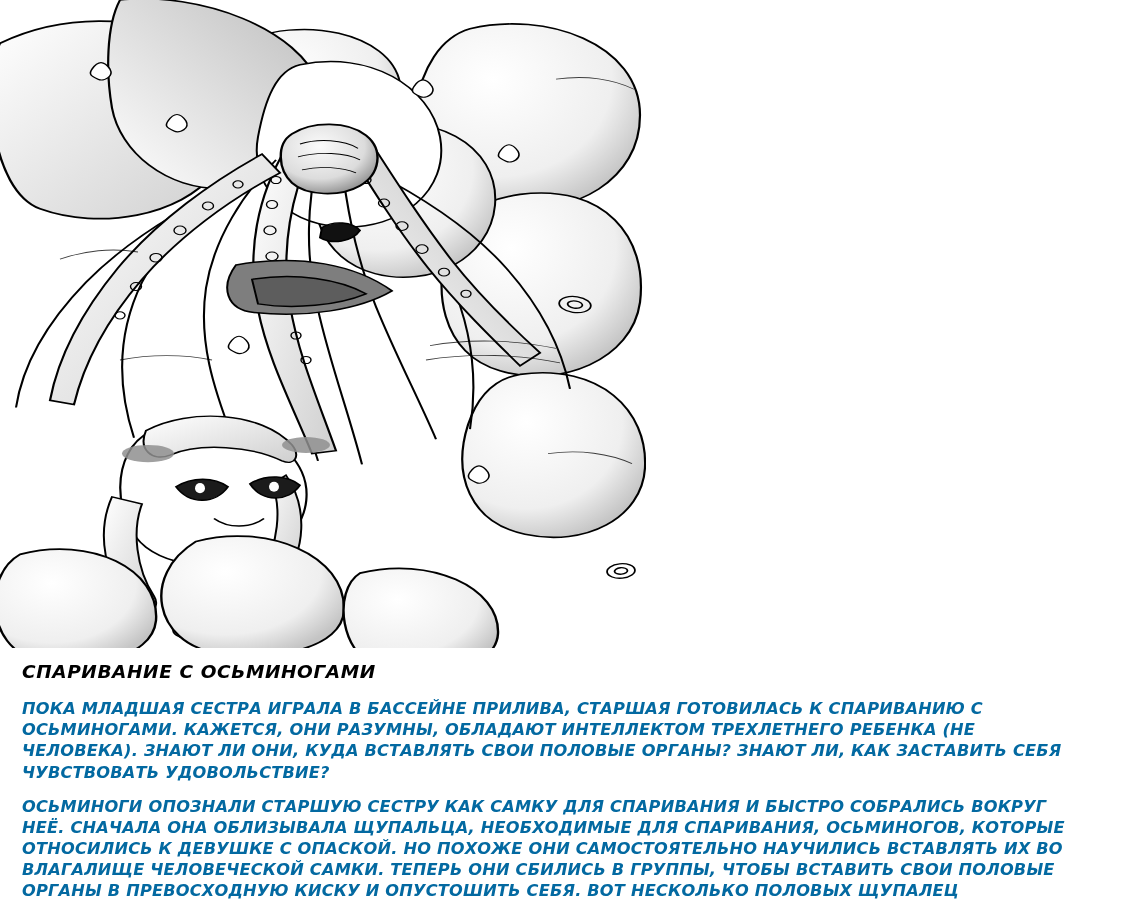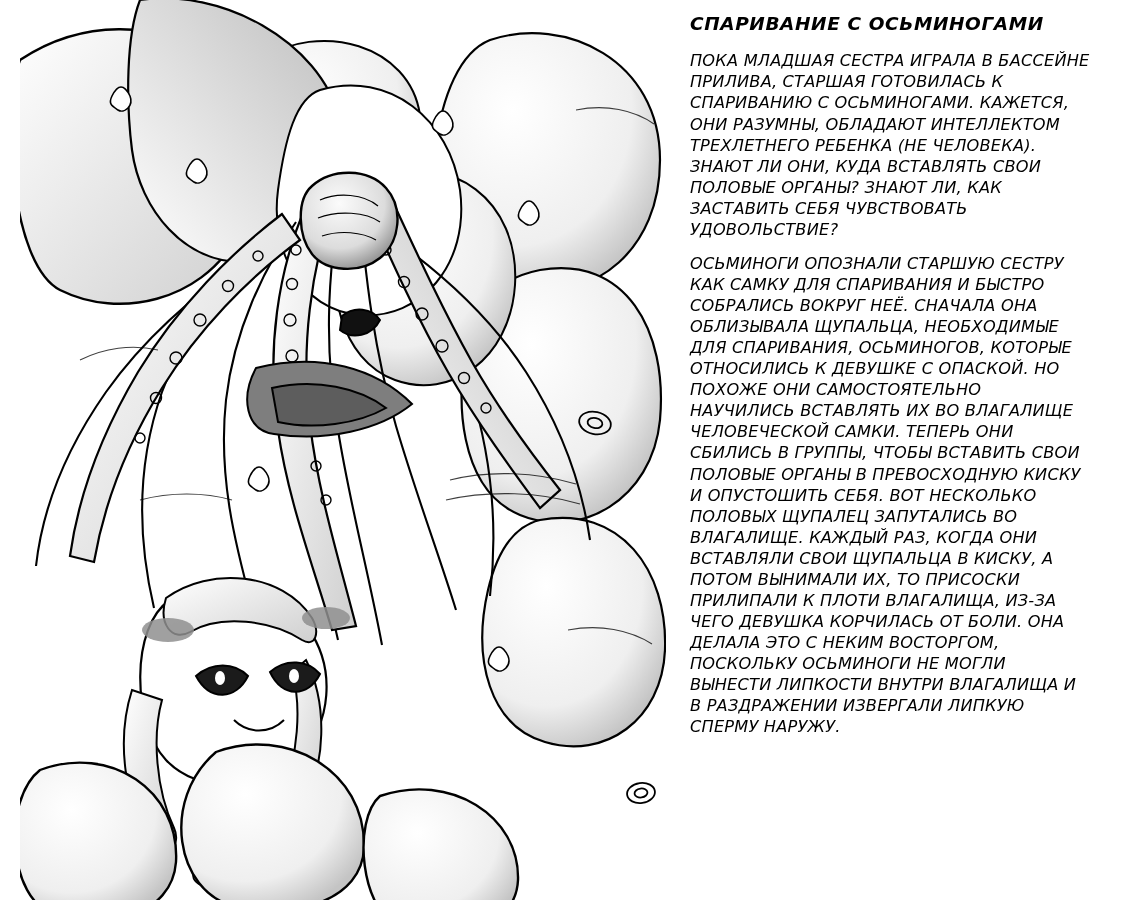--- a/index.html
+++ b/index.html
@@ -12,21 +12,21 @@
     height: 900px;
     overflow: hidden;
     font-family: "DejaVu Sans", sans-serif;
   }
   .page {
     position: relative;
     width: 1088px;
     height: 900px;
     background: #ffffff;
     display: flex;
-    padding-left: 20px;
+    flex-direction: column;
   }
 
   
   .illustration {
     position: relative;
     width: 648px;
     height: 900px;
     background: #ffffff;
     overflow: hidden;
     flex: 0 0 648px;
@@ -62,25 +62,25 @@
     font-size: 18.5px;
     letter-spacing: 0.6px;
     color: #000000;
     margin: 2px 0 16px 0;
     line-height: 1.1;
     text-transform: uppercase;
   }
   .story-body p {
     font-family: "DejaVu Sans", sans-serif;
     font-style: italic;
-    font-weight: normal;
+    font-weight: bold;
     font-size: 16.2px;
     line-height: 1.30;
     letter-spacing: 0.2px;
-    color: #000000;
+    color: #0369a1;
     margin: 0 0 13px 0;
     text-transform: uppercase;
   }
   .story-body p:last-child {
     margin-bottom: 16px;
   }
 </style>
 </head>
 <body>
 

